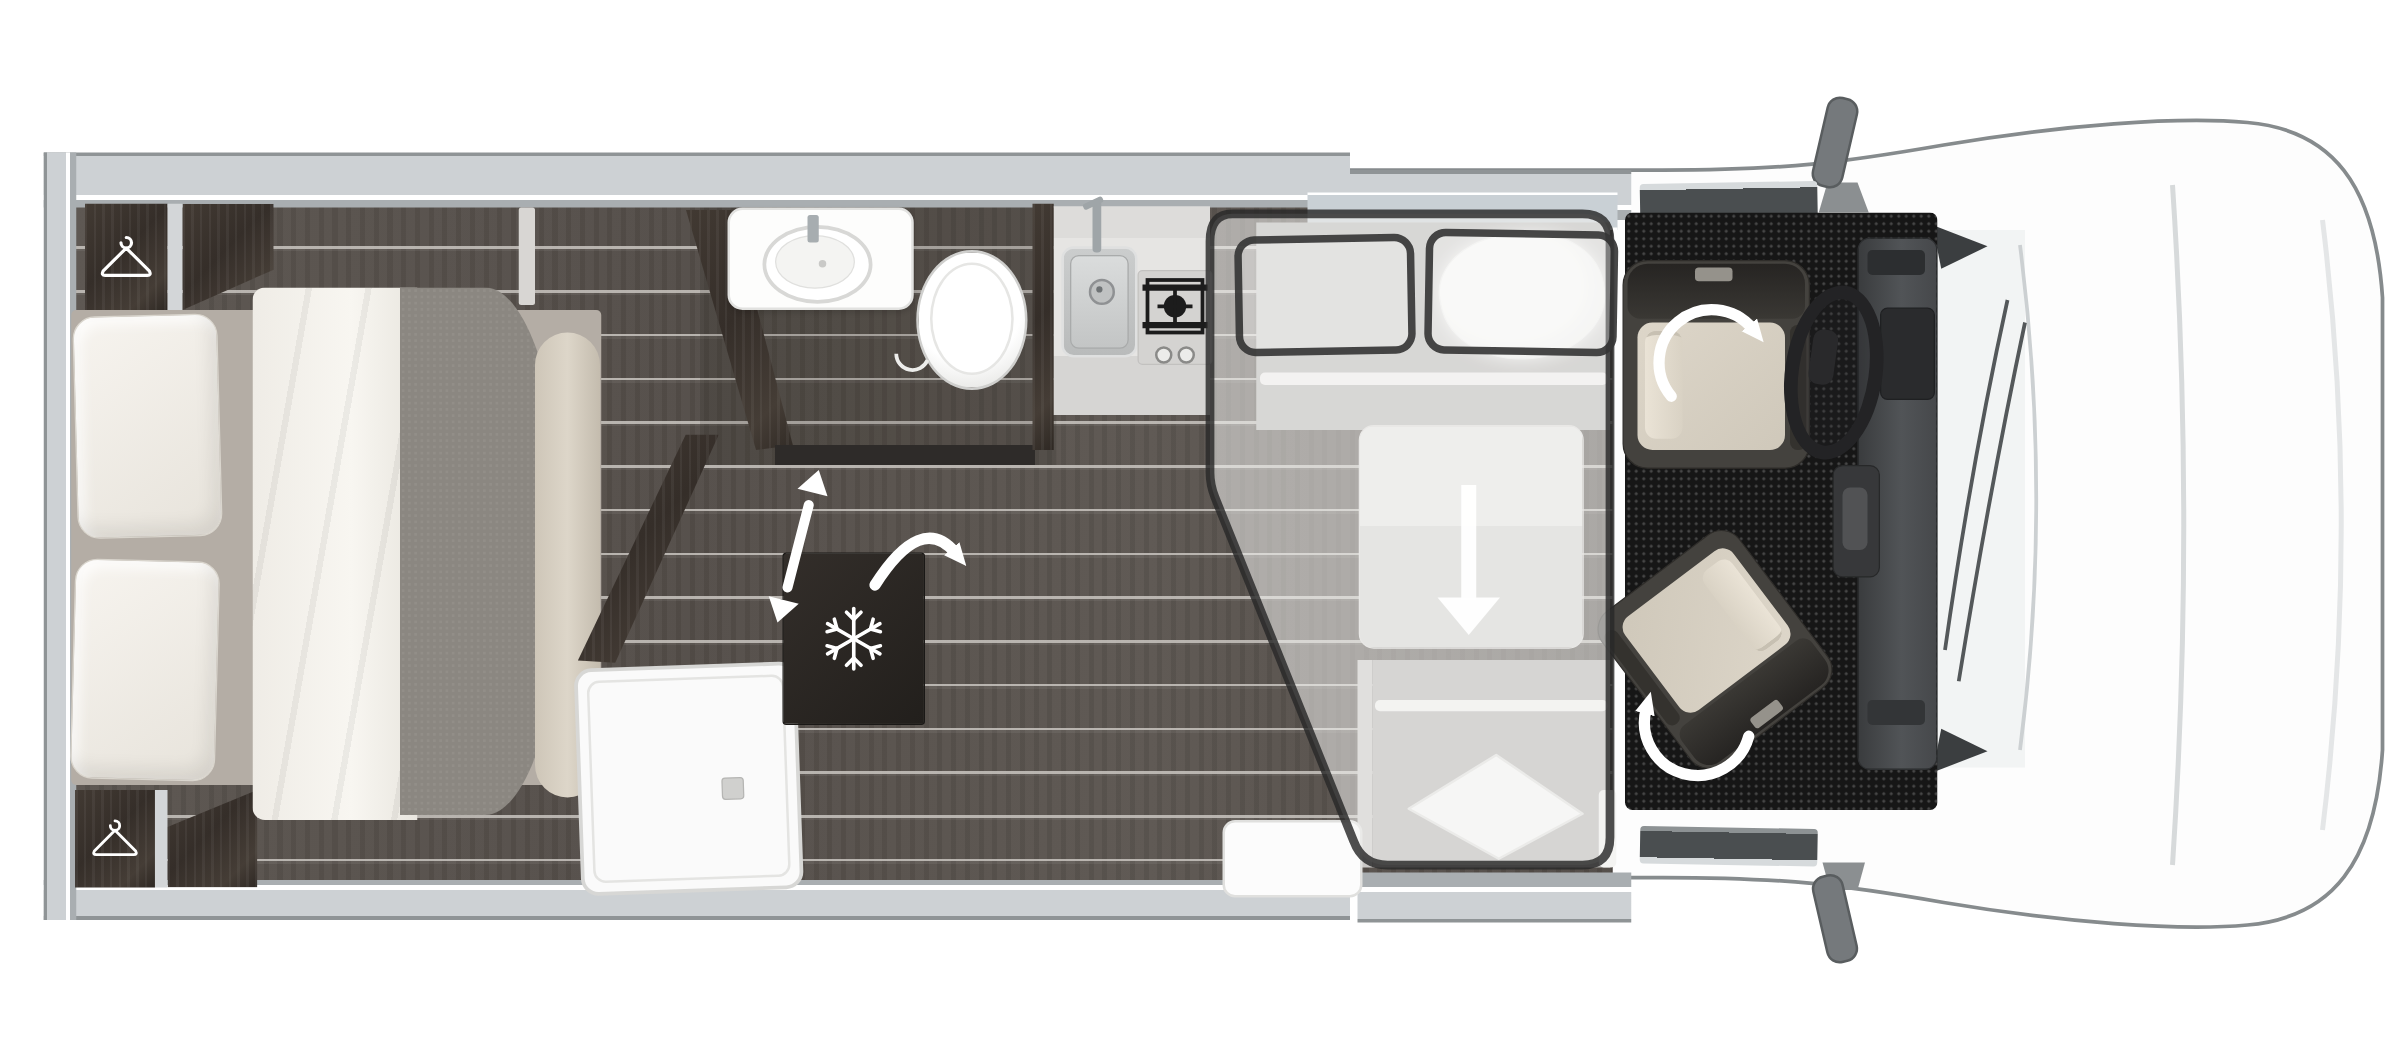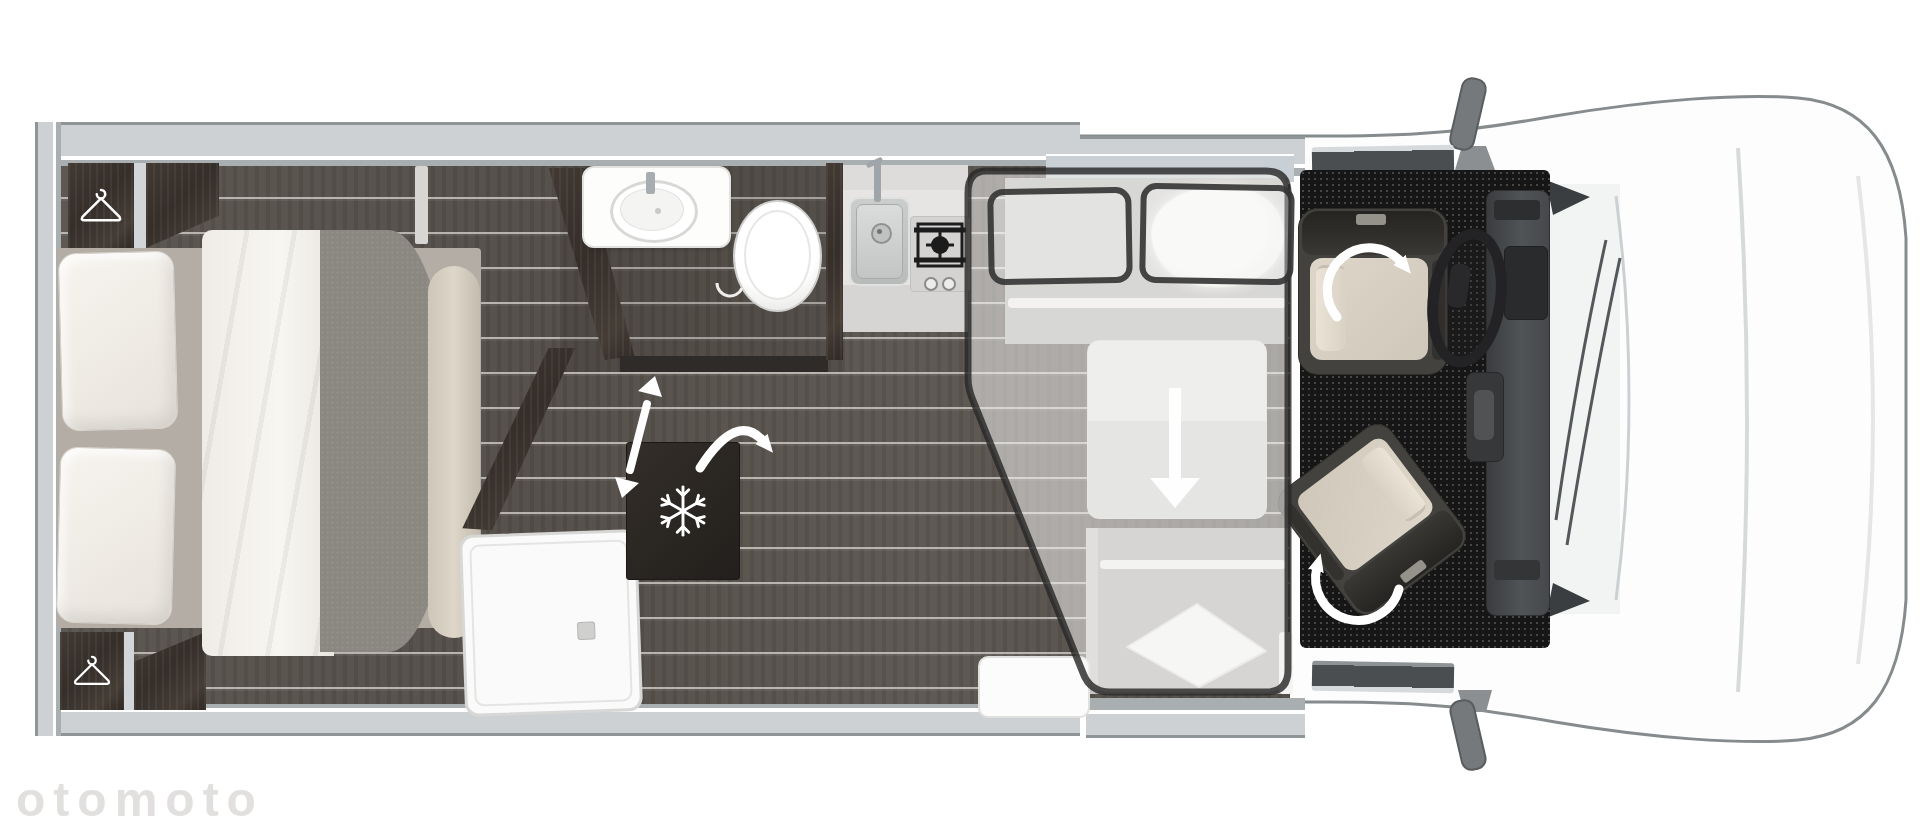--- a/index.html
+++ b/index.html
@@ -232,15 +232,14 @@
 
     <path d="M 1337,317 A 40,40 0 1 1 1402,263" fill="none" stroke="#ffffff" stroke-width="9" stroke-linecap="round" marker-end="url(#mw)"></path>
     <path d="M 1399,589 A 42,42 0 0 1 1317,567" fill="none" stroke="#ffffff" stroke-width="9" stroke-linecap="round" marker-end="url(#mw)"></path>
   </svg>
 
   <div class="abs bed-pillow-outline" style="left:988px;top:188px;width:132px;height:84px;transform:rotate(-1deg);z-index:7;"></div>
   <div class="abs bed-pillow-outline" style="left:1140px;top:184px;width:142px;height:88px;transform:rotate(1deg);z-index:7;"></div>
   <div class="abs" style="left:1169px;top:388px;width:12px;height:92px;background:rgba(255,255,255,0.95);z-index:7;"></div>
   <div class="abs" style="left:1150px;top:478px;width:0;height:0;border-left:25px solid transparent;border-right:25px solid transparent;border-top:30px solid rgba(255,255,255,0.95);z-index:7;"></div>
 
-  <div class="abs watermark" style="left:16px;top:772px;z-index:8;">otomoto</div>
 
 </div>
 
 </body></html>

